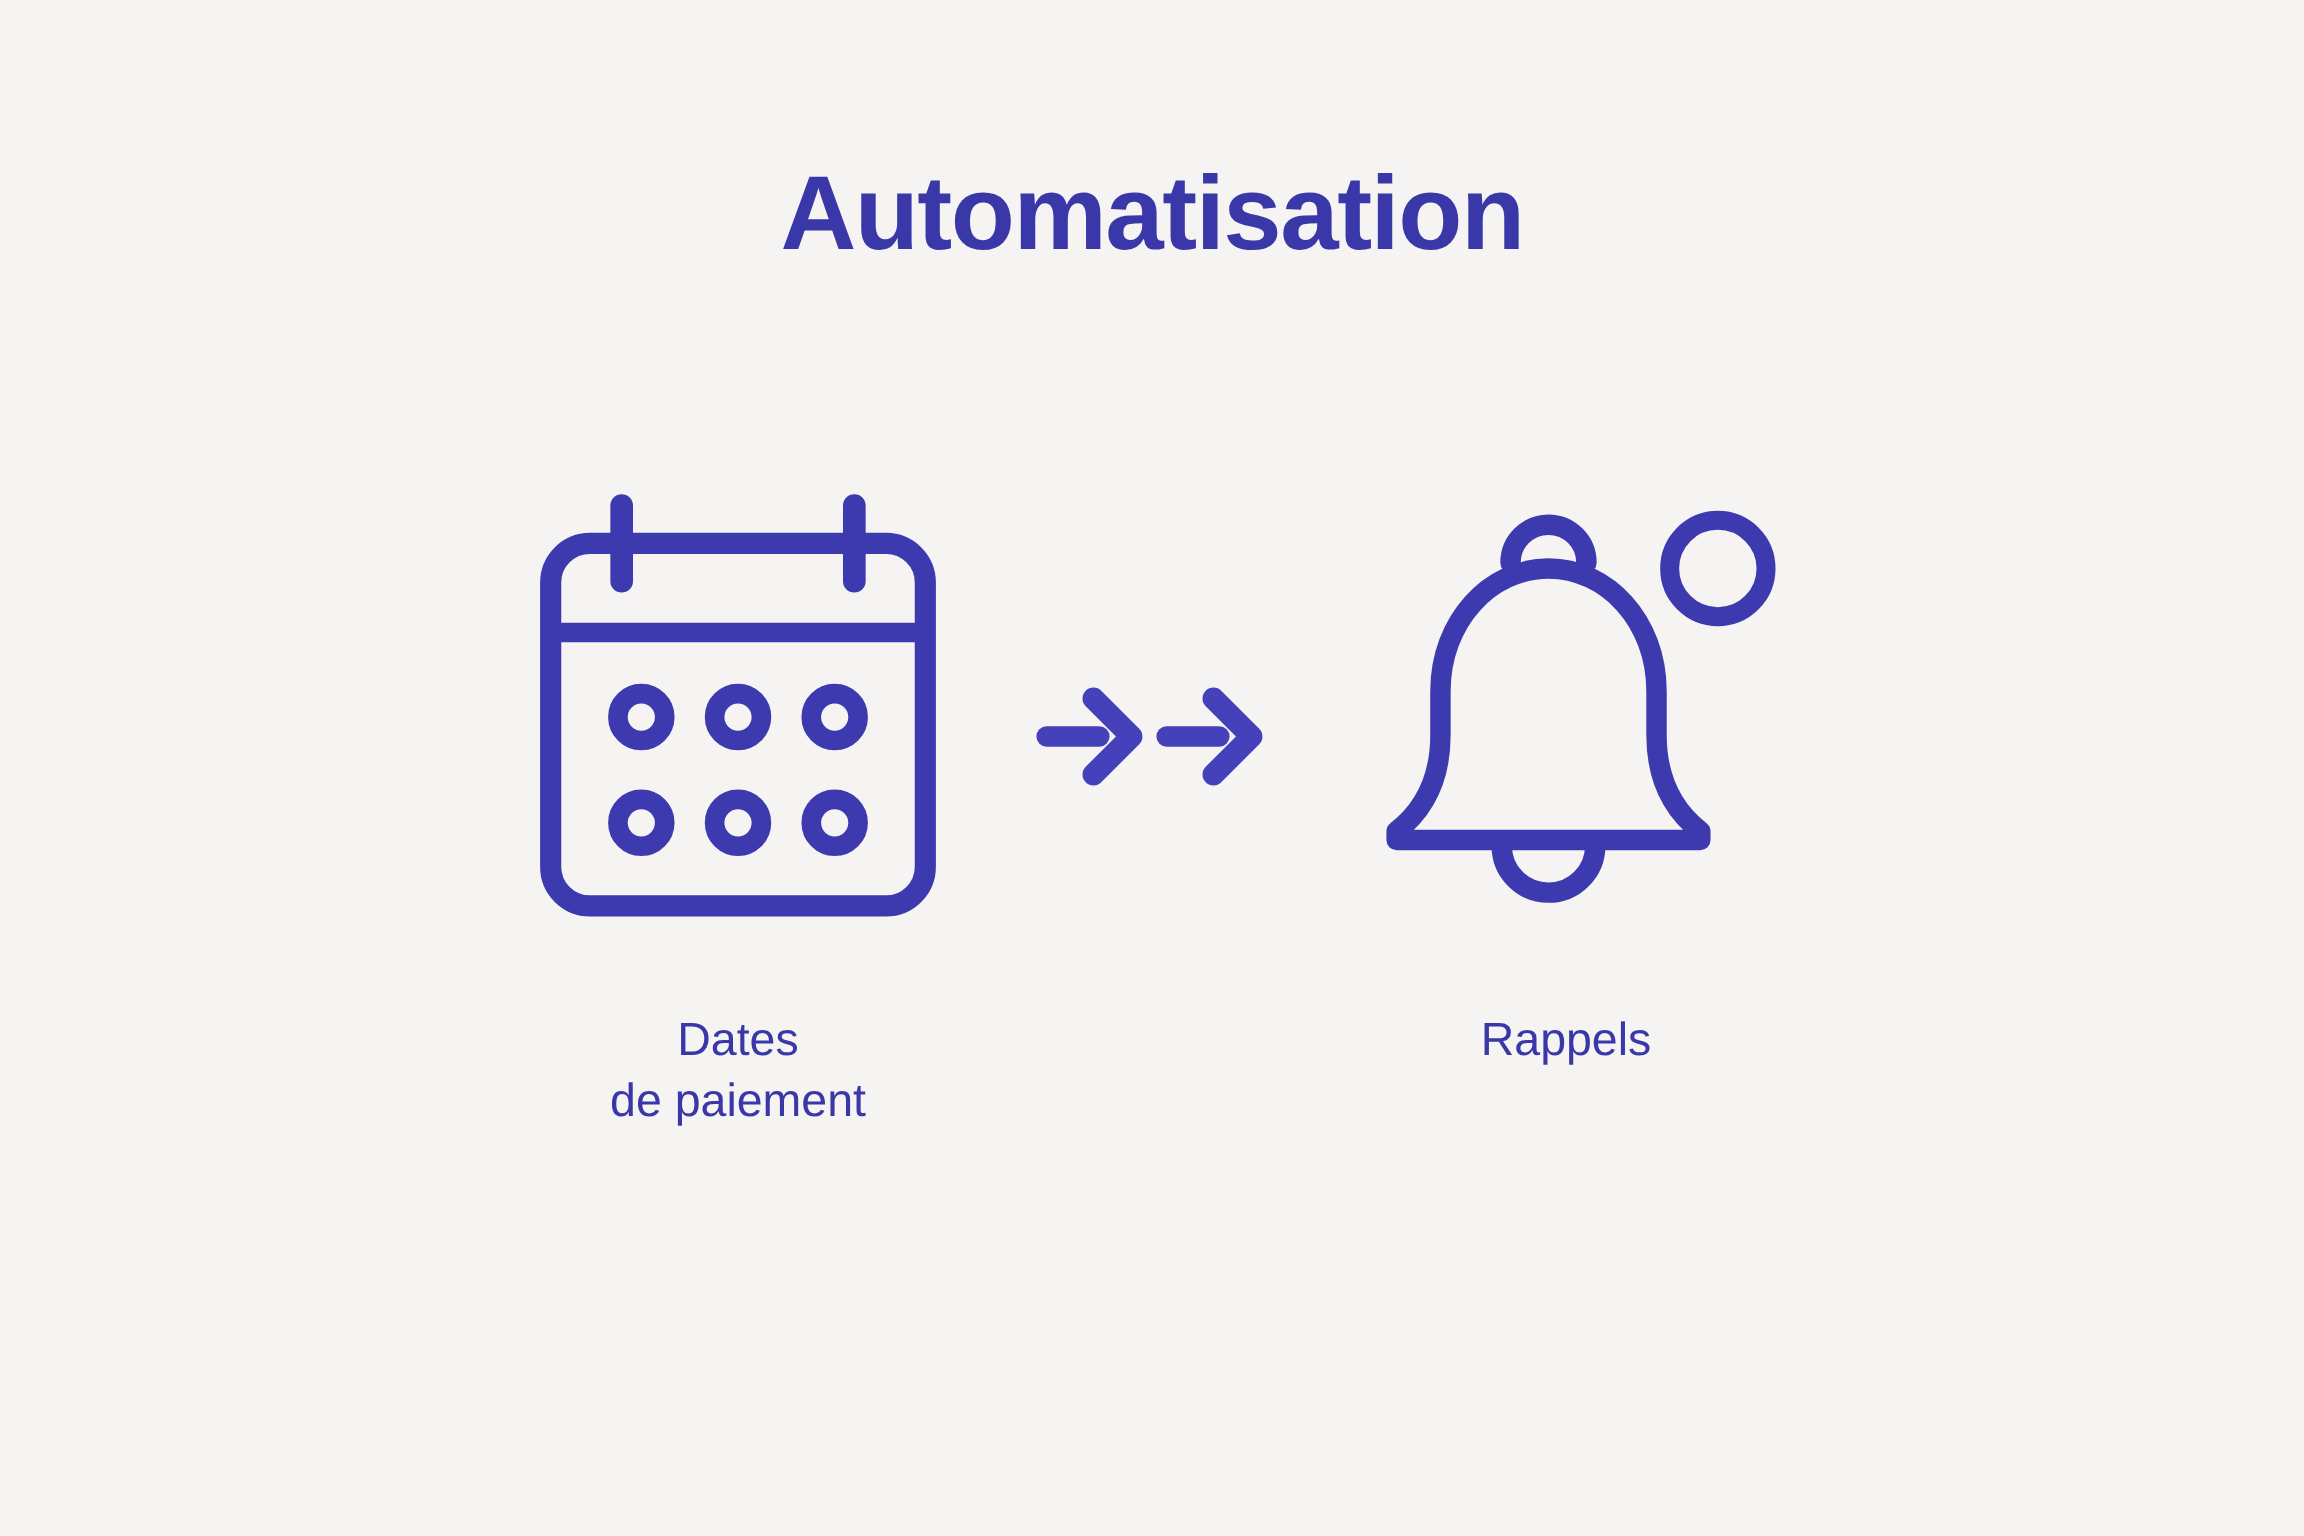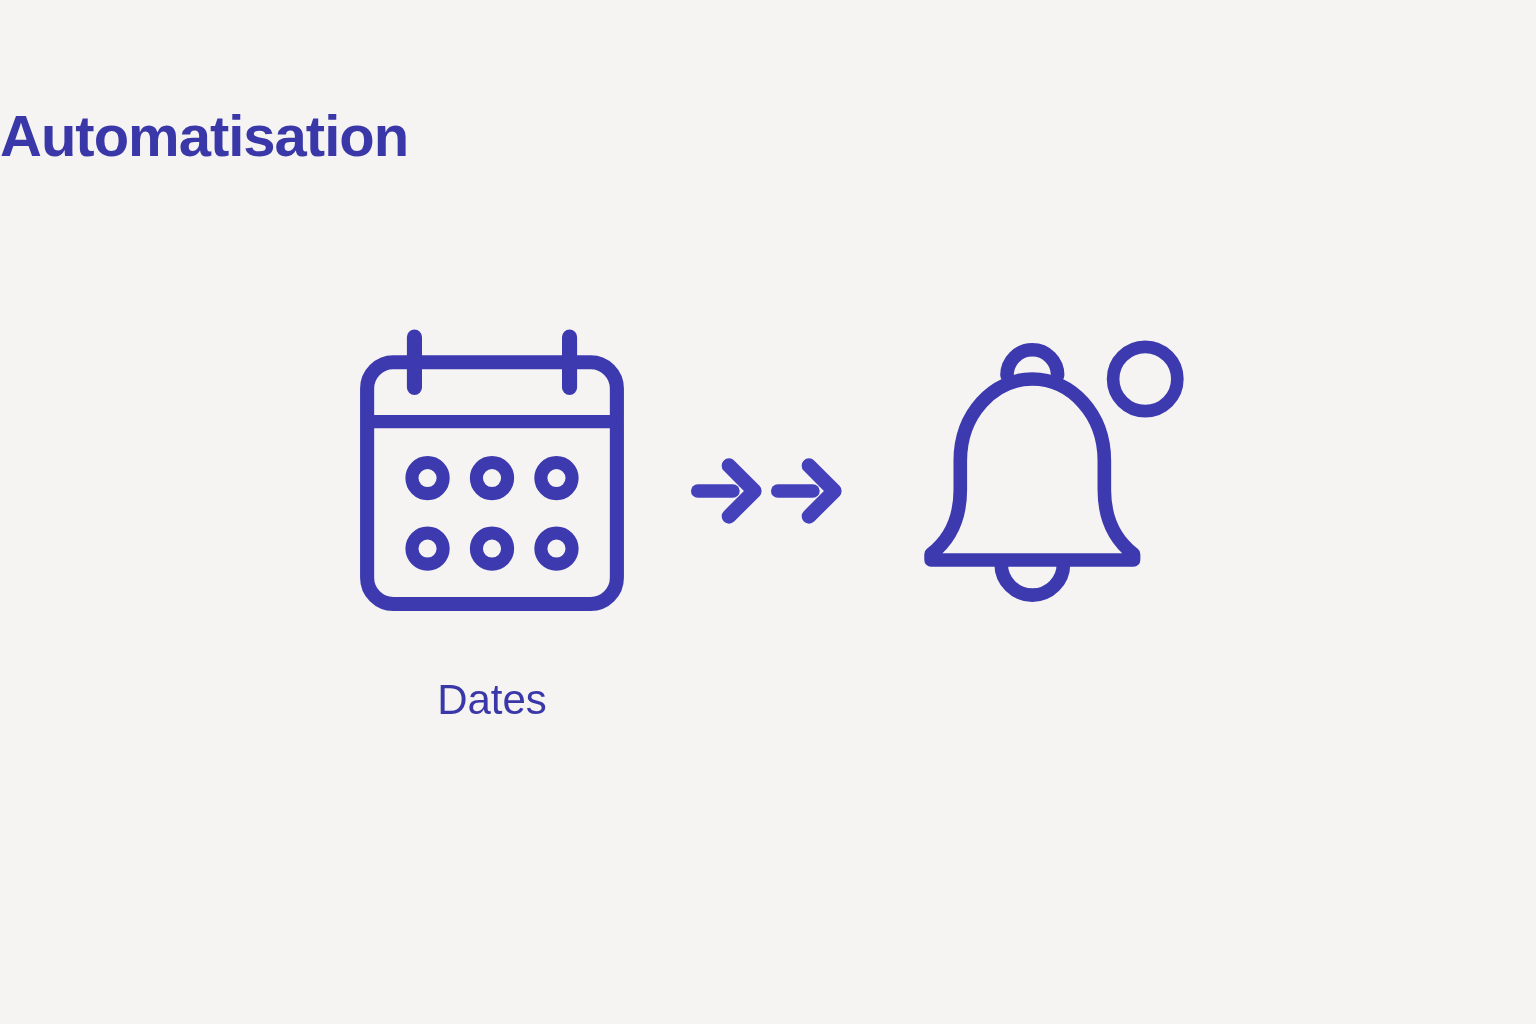--- a/index.html
+++ b/index.html
@@ -12,21 +12,22 @@
     position: relative;
     width: 1536px;
     height: 1024px;
     background: #f5f4f2;
   }
   .title {
     position: absolute;
     top: 102px;
     left: 0;
     width: 100%;
-    font-size: 58px;
+    text-align: center;
+    font-size: 70px;
     font-weight: 700;
     letter-spacing: -1px;
     color: #3a38a8;
   }
   .steps-row {
     position: absolute;
     top: 320px;
     left: 0;
     width: 100%;
     display: flex;
@@ -41,21 +42,21 @@
   }
   .icon-box {
     height: 300px;
     display: flex;
     align-items: center;
     justify-content: center;
   }
   .step-label {
     margin-top: 52px;
     text-align: center;
-    font-size: 42px;
+    font-size: 31px;
     font-weight: 500;
     line-height: 1.33;
     color: #3a38a8;
   }
   .step-label span { display: block; }
   .arrow-box {
     width: 80px;
     margin-top: 132px;
     display: flex;
     align-items: center;
@@ -81,20 +82,21 @@
           <circle cx="68" cy="149" r="15.5" stroke="#3d3ab0" stroke-width="13"></circle>
           <circle cx="132" cy="149" r="15.5" stroke="#3d3ab0" stroke-width="13"></circle>
           <circle cx="196" cy="149" r="15.5" stroke="#3d3ab0" stroke-width="13"></circle>
           <circle cx="68" cy="219" r="15.5" stroke="#3d3ab0" stroke-width="13"></circle>
           <circle cx="132" cy="219" r="15.5" stroke="#3d3ab0" stroke-width="13"></circle>
           <circle cx="196" cy="219" r="15.5" stroke="#3d3ab0" stroke-width="13"></circle>
         </svg>
       </div>
       <div class="step-label">
         <span>Dates</span>
+        <span>de paiement</span>
       </div>
     </div>
 
     <div class="arrow-box">
       <svg width="78" height="78" viewBox="0 0 80 80" fill="none" xmlns="http://www.w3.org/2000/svg">
         <line x1="9" y1="40" x2="45" y2="40" stroke="#4441bb" stroke-width="14" stroke-linecap="round"></line>
         <path d="M 41 14 L 67 40 L 41 66" stroke="#4441bb" stroke-width="15" stroke-linecap="round" stroke-linejoin="round"></path>
       </svg>
     </div>
 
@@ -109,17 +111,18 @@
     <div class="step">
       <div class="icon-box">
         <svg width="292" height="295" viewBox="0 0 300 300" fill="none" xmlns="http://www.w3.org/2000/svg">
           <path d="M 112 52 A 26 26 0 0 1 164 52" stroke="#3d3ab0" stroke-width="14" stroke-linecap="round"></path>
           <path d="M 138 56 C 98 56 64 92 64 140 L 64 170 C 64 201 52 222 34 236 L 34 242 L 242 242 L 242 236 C 224 222 212 201 212 170 L 212 140 C 212 92 178 56 138 56 Z" stroke="#3d3ab0" stroke-width="14" stroke-linecap="round" stroke-linejoin="round"></path>
           <path d="M 106 246 A 32 32 0 0 0 170 246" stroke="#3d3ab0" stroke-width="14" stroke-linecap="round"></path>
           <circle cx="254" cy="56" r="33" stroke="#3d3ab0" stroke-width="13"></circle>
         </svg>
       </div>
       <div class="step-label">
+        <span>Rappels</span>
       </div>
     </div>
 
   </div>
 </div>
 
 </body></html>

